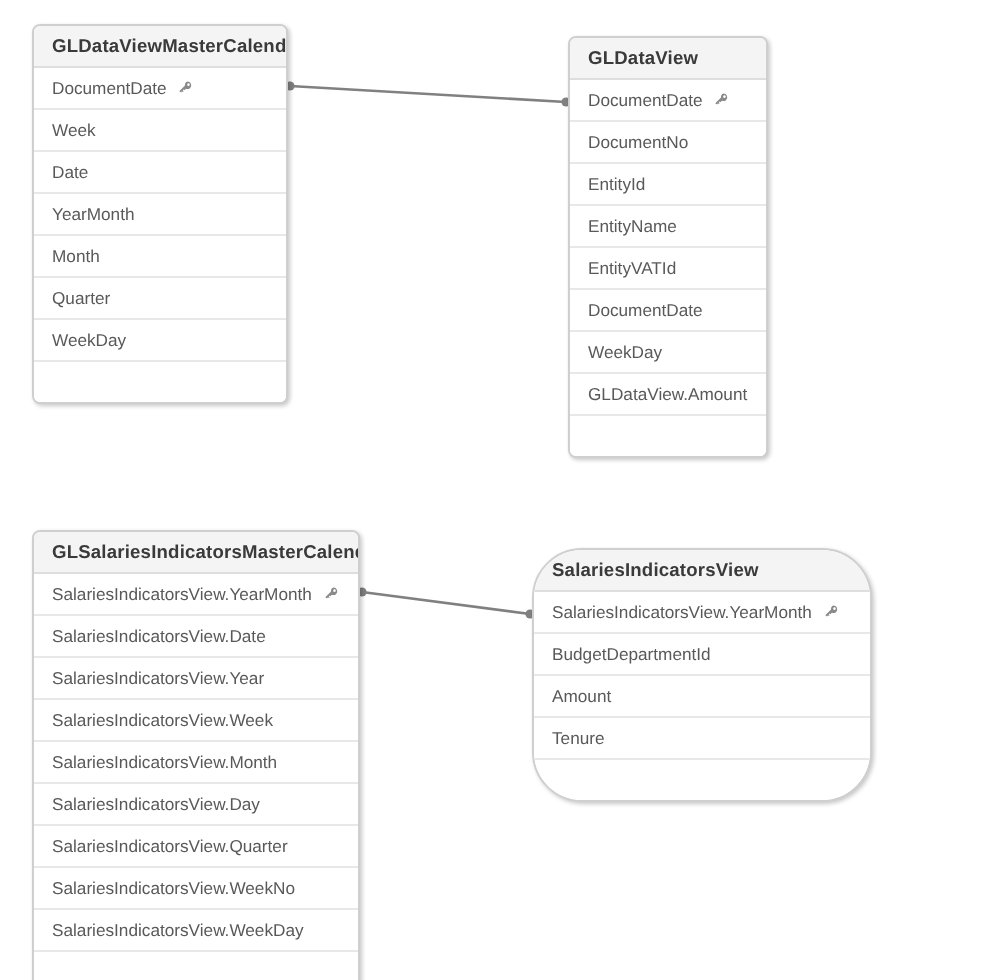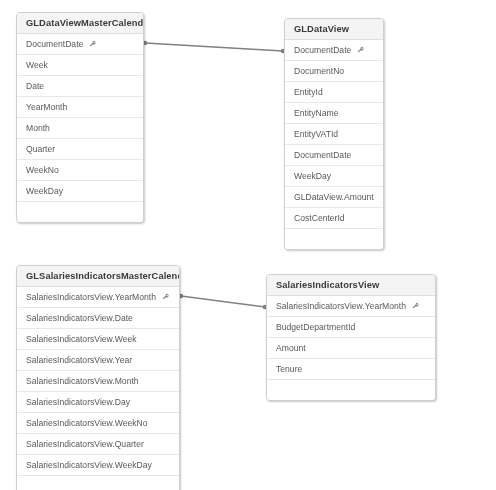--- a/index.html
+++ b/index.html
@@ -124,23 +124,20 @@
         <div class="field-row">
           <span class="field-label">YearMonth</span>
         </div>
         <div class="field-row">
           <span class="field-label">Month</span>
         </div>
         <div class="field-row">
           <span class="field-label">Quarter</span>
         </div>
         <div class="field-row">
-          <span class="field-label">WeekNo</span>
-        </div>
-        <div class="field-row">
           <span class="field-label">WeekDay</span>
         </div>
         <div class="field-row last-empty"></div>
       </div>
       <div class="entity-table" style="left: 284px; top: 18px; width: 100px;">
         <div class="table-header">GLDataView</div>
         <div class="field-row">
           <span class="field-label">DocumentDate</span>
           <span class="key-icon">
             <svg viewBox="0 0 16 16" width="9" height="9">
@@ -164,64 +161,61 @@
         </div>
         <div class="field-row">
           <span class="field-label">DocumentDate</span>
         </div>
         <div class="field-row">
           <span class="field-label">WeekDay</span>
         </div>
         <div class="field-row">
           <span class="field-label">GLDataView.Amount</span>
         </div>
-        <div class="field-row">
-          <span class="field-label">CostCenterId</span>
-        </div>
         <div class="field-row last-empty"></div>
       </div>
       <div class="entity-table" style="left: 16px; top: 265px; width: 164px;">
         <div class="table-header">GLSalariesIndicatorsMasterCalendar</div>
         <div class="field-row">
           <span class="field-label">SalariesIndicatorsView.YearMonth</span>
           <span class="key-icon">
             <svg viewBox="0 0 16 16" width="9" height="9">
               <g fill="#8a8a8a">
                 <path d="M10.2 1.4a3.3 3.3 0 0 1 2.4 5.6 3.3 3.3 0 0 1-3.8.7L8.1 8.4 7.4 9l-.8-.5-.6.8.8.6-.7.8-.8-.6-.8 1-1.6-1.2L8 4.8a3.3 3.3 0 0 1 2.2-3.4zm.6 1.5a1.2 1.2 0 1 0 .9 2.2 1.2 1.2 0 0 0-.9-2.2z"></path>
               </g>
             </svg>
           </span>
         </div>
         <div class="field-row">
           <span class="field-label">SalariesIndicatorsView.Date</span>
         </div>
         <div class="field-row">
+          <span class="field-label">SalariesIndicatorsView.Year</span>
+        </div>
+        <div class="field-row">
           <span class="field-label">SalariesIndicatorsView.Week</span>
         </div>
         <div class="field-row">
-          <span class="field-label">SalariesIndicatorsView.Year</span>
-        </div>
-        <div class="field-row">
           <span class="field-label">SalariesIndicatorsView.Month</span>
         </div>
         <div class="field-row">
           <span class="field-label">SalariesIndicatorsView.Day</span>
         </div>
         <div class="field-row">
+          <span class="field-label">SalariesIndicatorsView.Quarter</span>
+        </div>
+        <div class="field-row">
           <span class="field-label">SalariesIndicatorsView.WeekNo</span>
         </div>
         <div class="field-row">
-          <span class="field-label">SalariesIndicatorsView.Quarter</span>
-        </div>
-        <div class="field-row">
           <span class="field-label">SalariesIndicatorsView.WeekDay</span>
         </div>
         <div class="field-row last-empty"></div>
       </div>
-      <div class="entity-table" style="left: 266px; top: 274px; width: 170px;">
+      <div class="entity-table" style="left: 266px; top: 274px; width: 170px; border-radius: 25px;">
         <div class="table-header">SalariesIndicatorsView</div>
         <div class="field-row">
           <span class="field-label">SalariesIndicatorsView.YearMonth</span>
           <span class="key-icon">
             <svg viewBox="0 0 16 16" width="9" height="9">
               <g fill="#8a8a8a">
                 <path d="M10.2 1.4a3.3 3.3 0 0 1 2.4 5.6 3.3 3.3 0 0 1-3.8.7L8.1 8.4 7.4 9l-.8-.5-.6.8.8.6-.7.8-.8-.6-.8 1-1.6-1.2L8 4.8a3.3 3.3 0 0 1 2.2-3.4zm.6 1.5a1.2 1.2 0 1 0 .9 2.2 1.2 1.2 0 0 0-.9-2.2z"></path>
               </g>
             </svg>
           </span>

